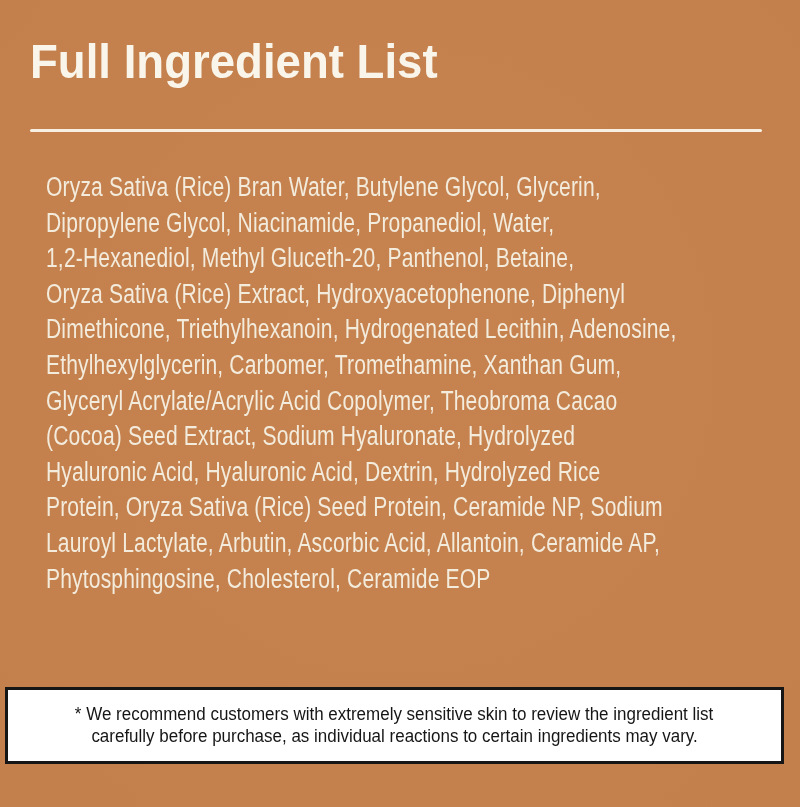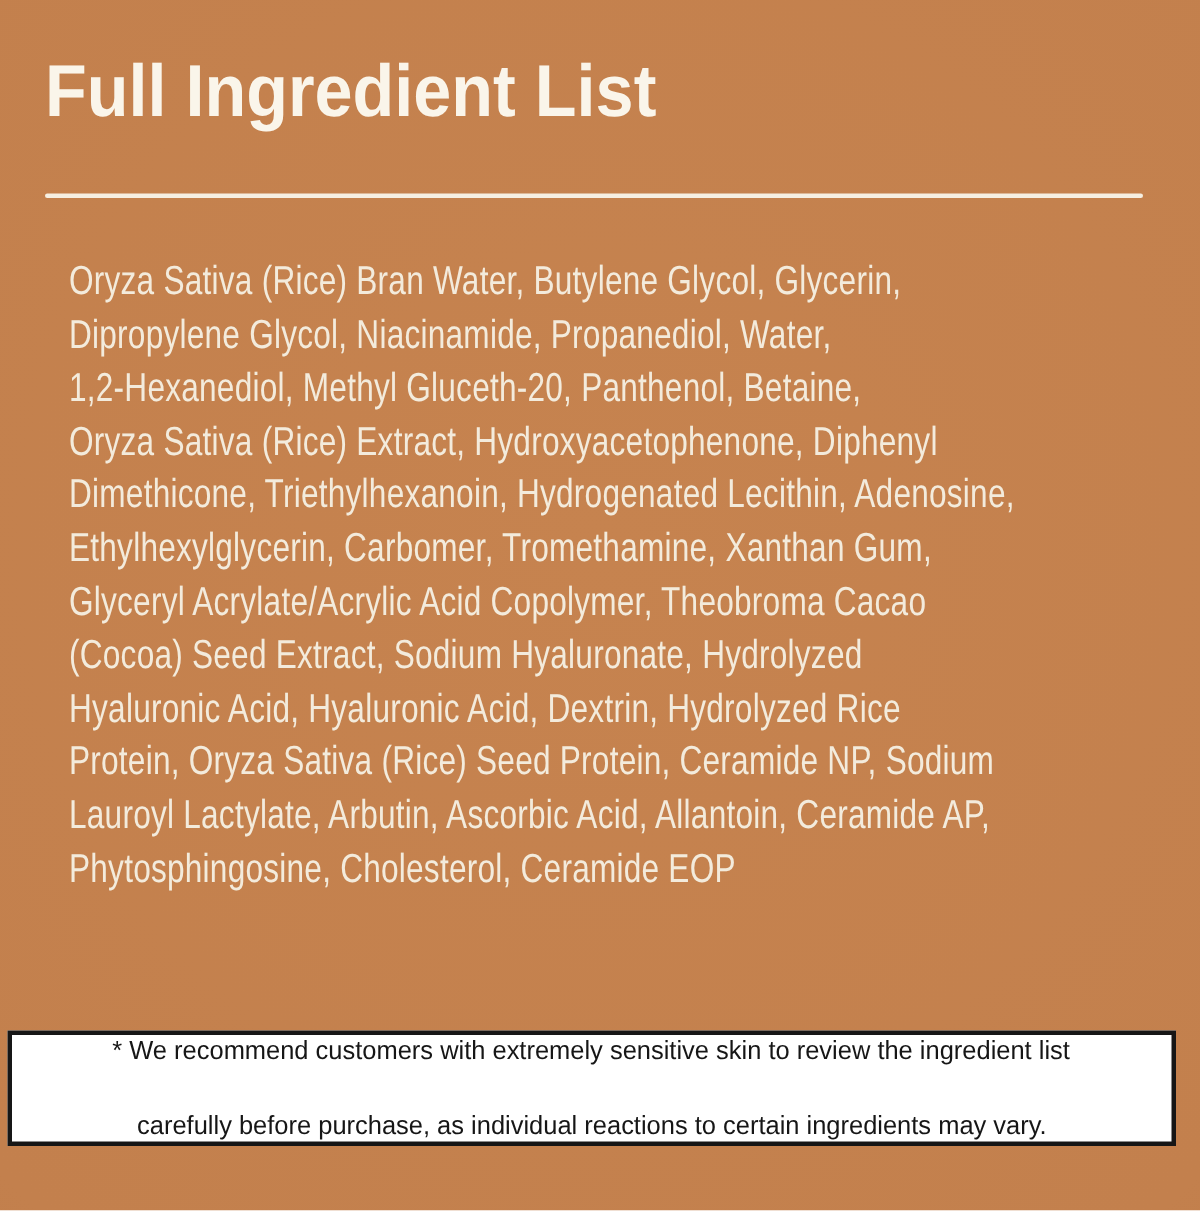--- a/index.html
+++ b/index.html
@@ -71,21 +71,21 @@
     left: 5px;
     top: 687px;
     width: 779px;
     height: 77px;
     background: var(--footer-bg);
     border: 3px solid var(--footer-border);
     color: var(--footer-text);
     display: flex;
     flex-direction: column;
     align-items: center;
-    justify-content: space-between;
+    justify-content: center;
     text-align: center;
     font-size: 17.5px;
   }
   .footer-line {
     line-height: 21.5px;
     white-space: nowrap;
     transform: scaleX(0.97);
     transform-origin: center center;
   }
 </style>

